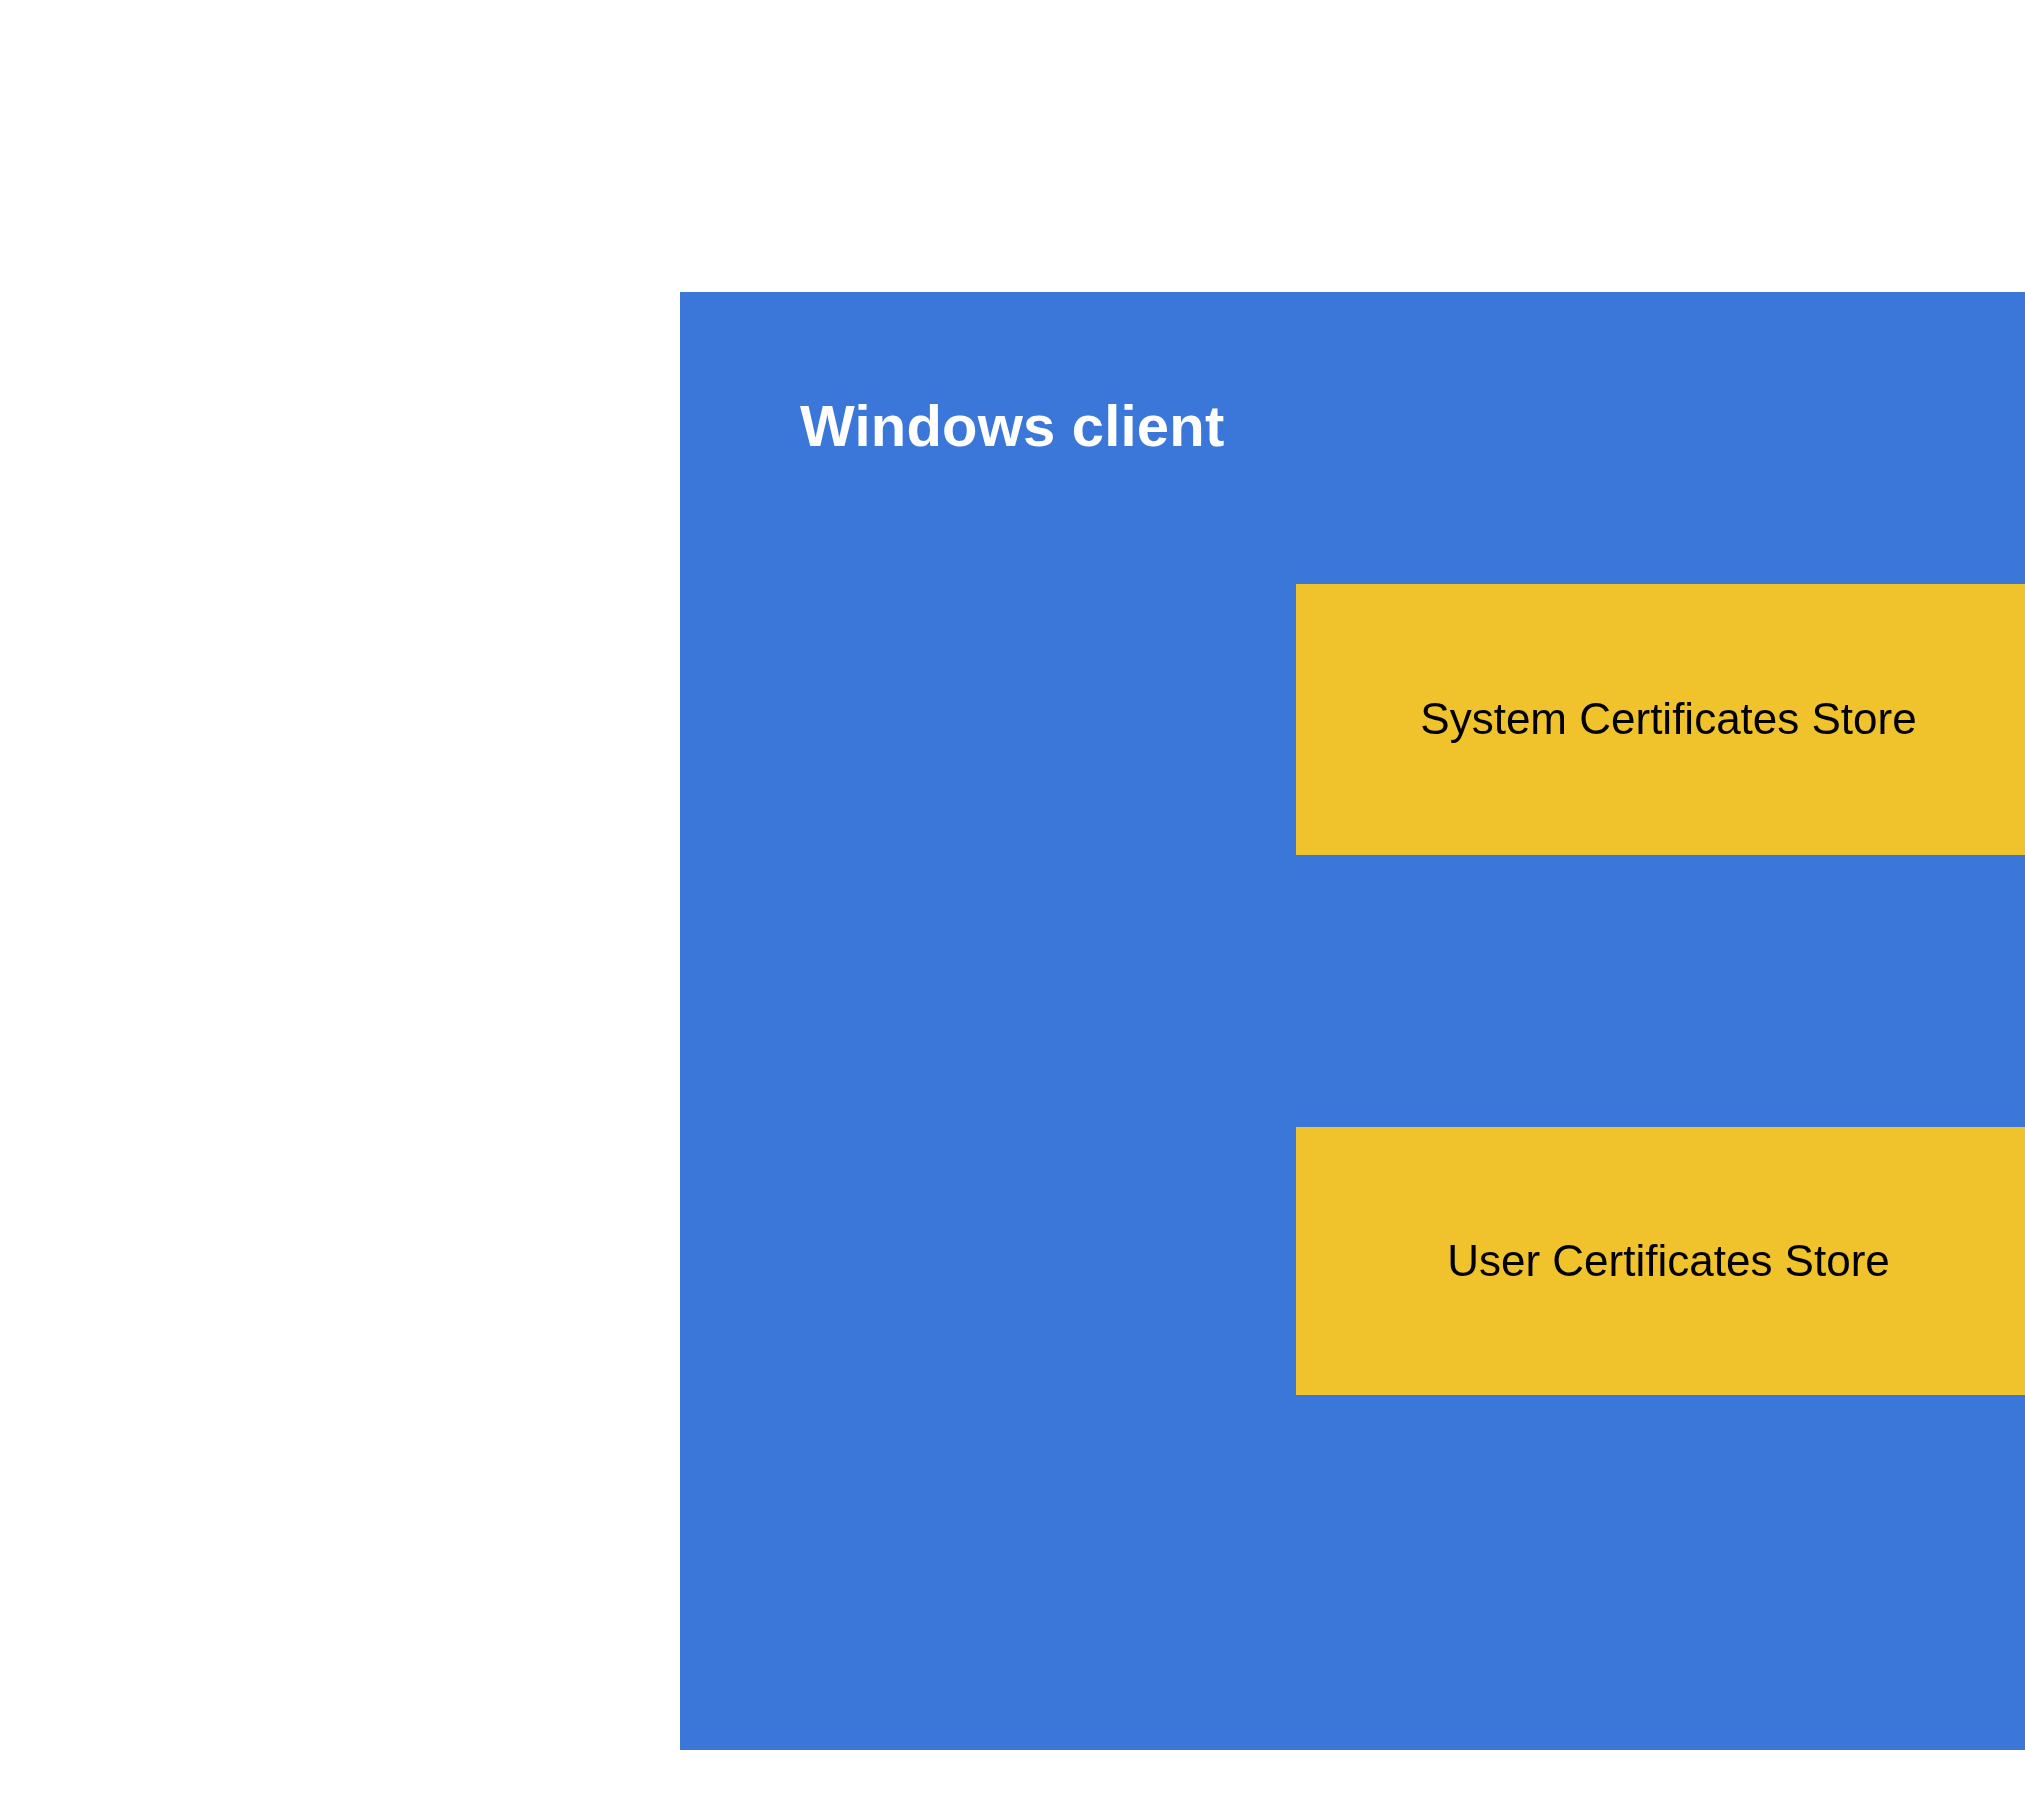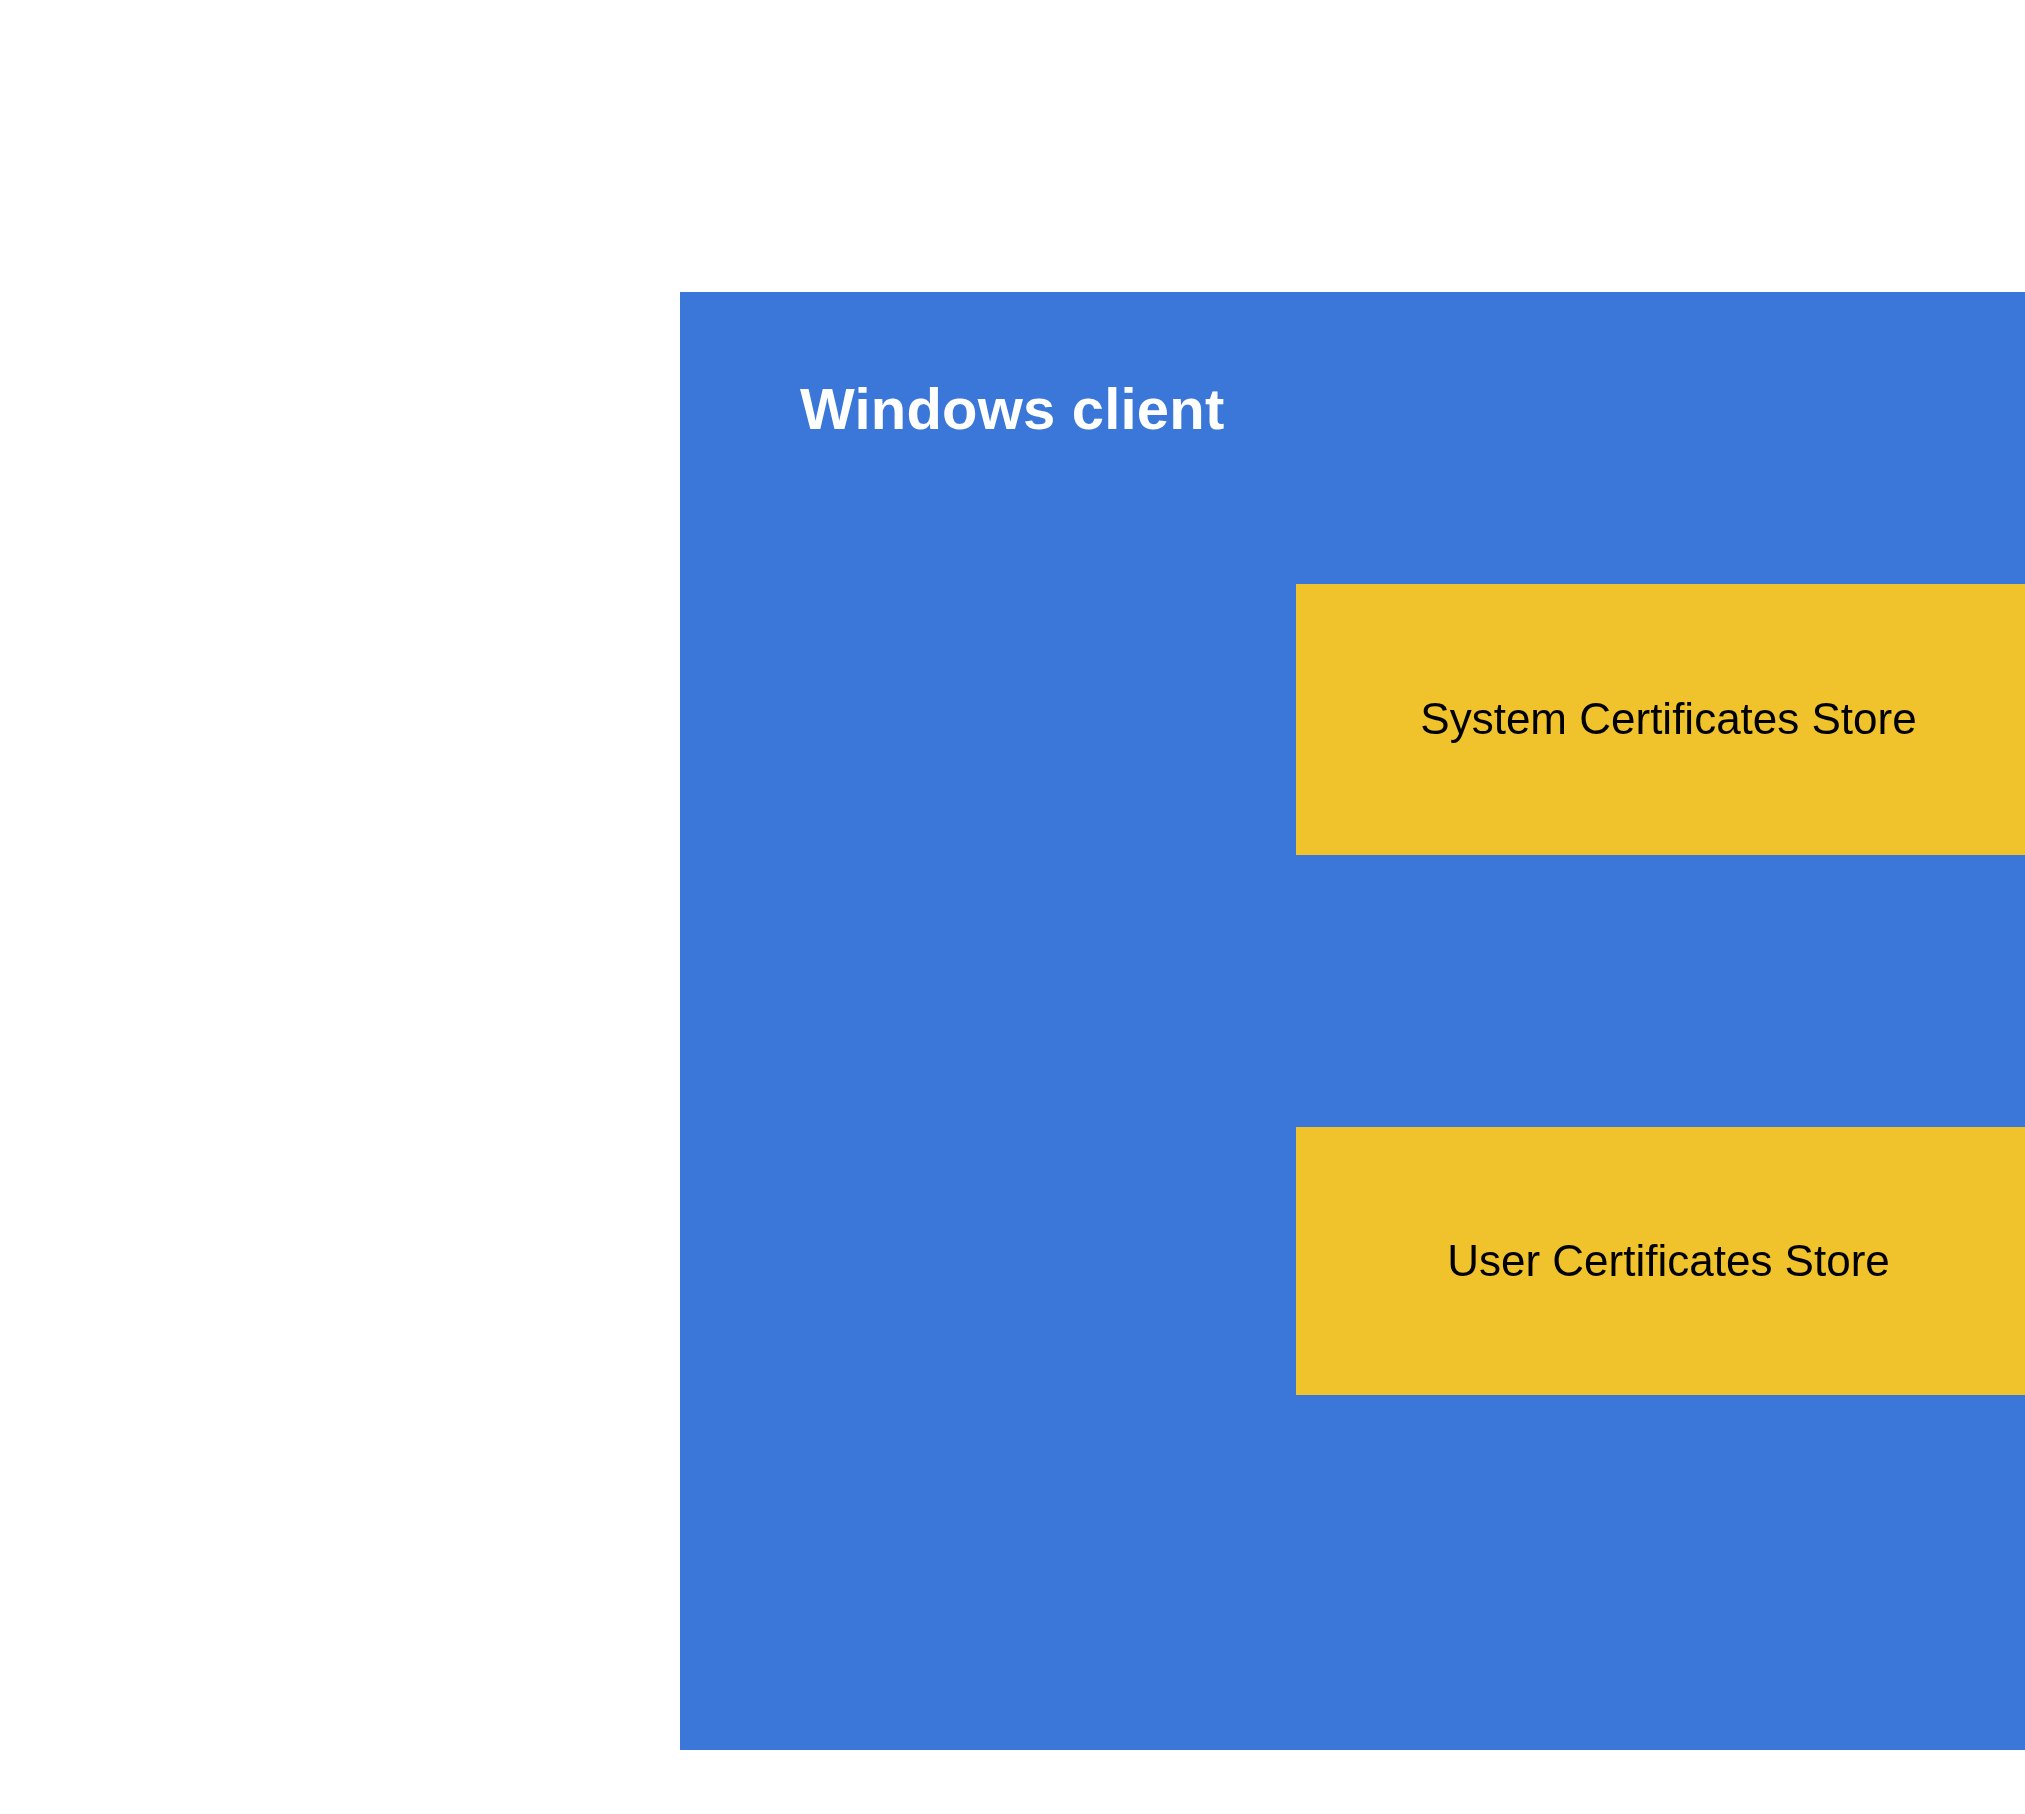--- a/index.html
+++ b/index.html
@@ -30,21 +30,21 @@
     left: 680px;
     top: 292px;
     width: 1458px;
     height: 1458px;
     background: #3B77D8;
   }
 
   .container-title {
     position: absolute;
     left: 800px;
-    top: 380px;
+    top: 397px;
     font-size: 58px;
     font-weight: bold;
     color: #ffffff;
     line-height: 1;
     white-space: nowrap;
     letter-spacing: 0.2px;
   }
 
   
   .store-node {

